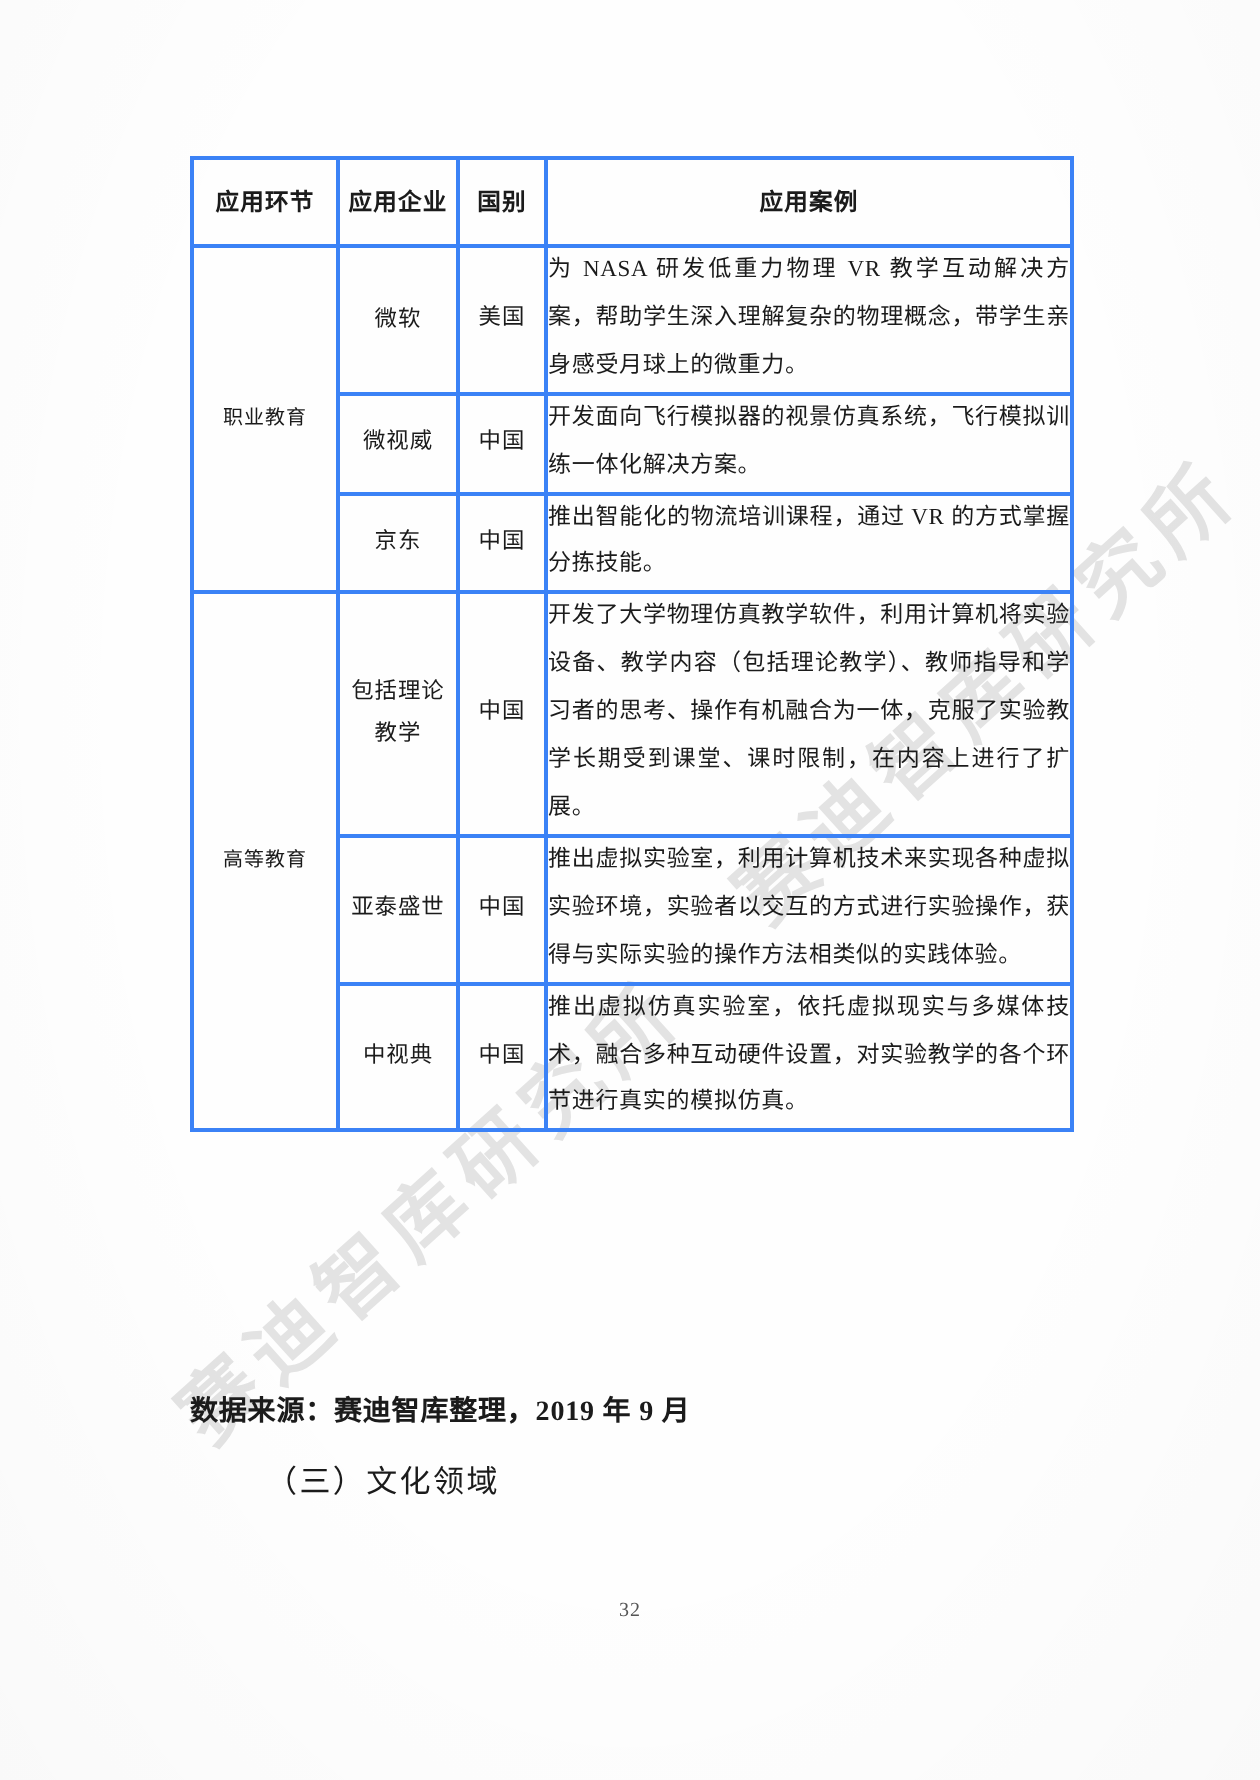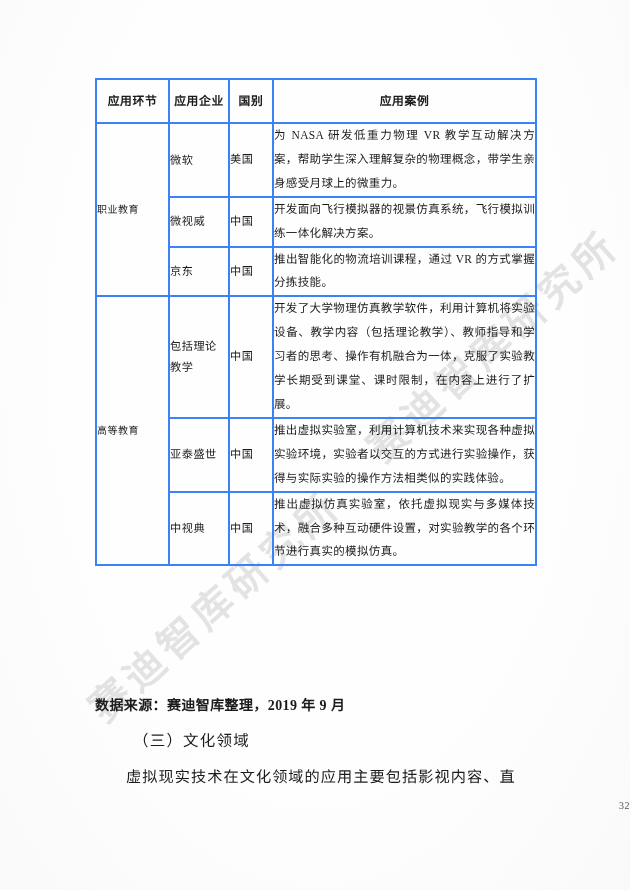--- a/index.html
+++ b/index.html
@@ -88,21 +88,21 @@
   #case-table thead th {
     height: 42px;
     text-align: center;
     font-weight: 700;
     font-size: 11.8px;
     letter-spacing: 0.6px;
   }
   td.stage-cell,
   td.company-cell,
   td.country-cell {
-    text-align: left;
+    text-align: center;
     letter-spacing: 0.5px;
   }
   td.stage-cell   { font-size: 10px; }
   td.company-cell { font-size: 11.2px; line-height: 1.85; }
   td.country-cell { font-size: 11.2px; }
 
   td.case-cell {
     text-align: justify;
     text-align-last: left;
     padding: 7px 9px 7px 11px;
@@ -146,21 +146,21 @@
     line-height: 1.75;
     white-space: nowrap;
   }
 
   
   #page-number {
     position: absolute;
     left: 0;
     right: 0;
     top: 800px;
-    text-align: right;
+    text-align: center;
     font-size: 10px;
     color: #555;
     letter-spacing: 0.5px;
   }
 </style>
 </head>
 <body>
 
 <div id="page">
 
@@ -222,17 +222,16 @@
         <td class="case-cell">推出虚拟仿真实验室，依托虚拟现实与多媒体技术，融合多种互动硬件设置，对实验教学的各个环节进行真实的模拟仿真。</td>
       </tr>
 
     </tbody>
   </table>
 
   <div id="source-note">数据来源：赛迪智库整理，2019 年 9 月</div>
 
   <div id="section-heading">（三）文化领域</div>
 
-  <div id="body-paragraph">虚拟现实技术在文化领域的应用主要包括影视内容、直</div>
 
   <div id="page-number">32</div>
 
 </div>
 
 </body></html>

